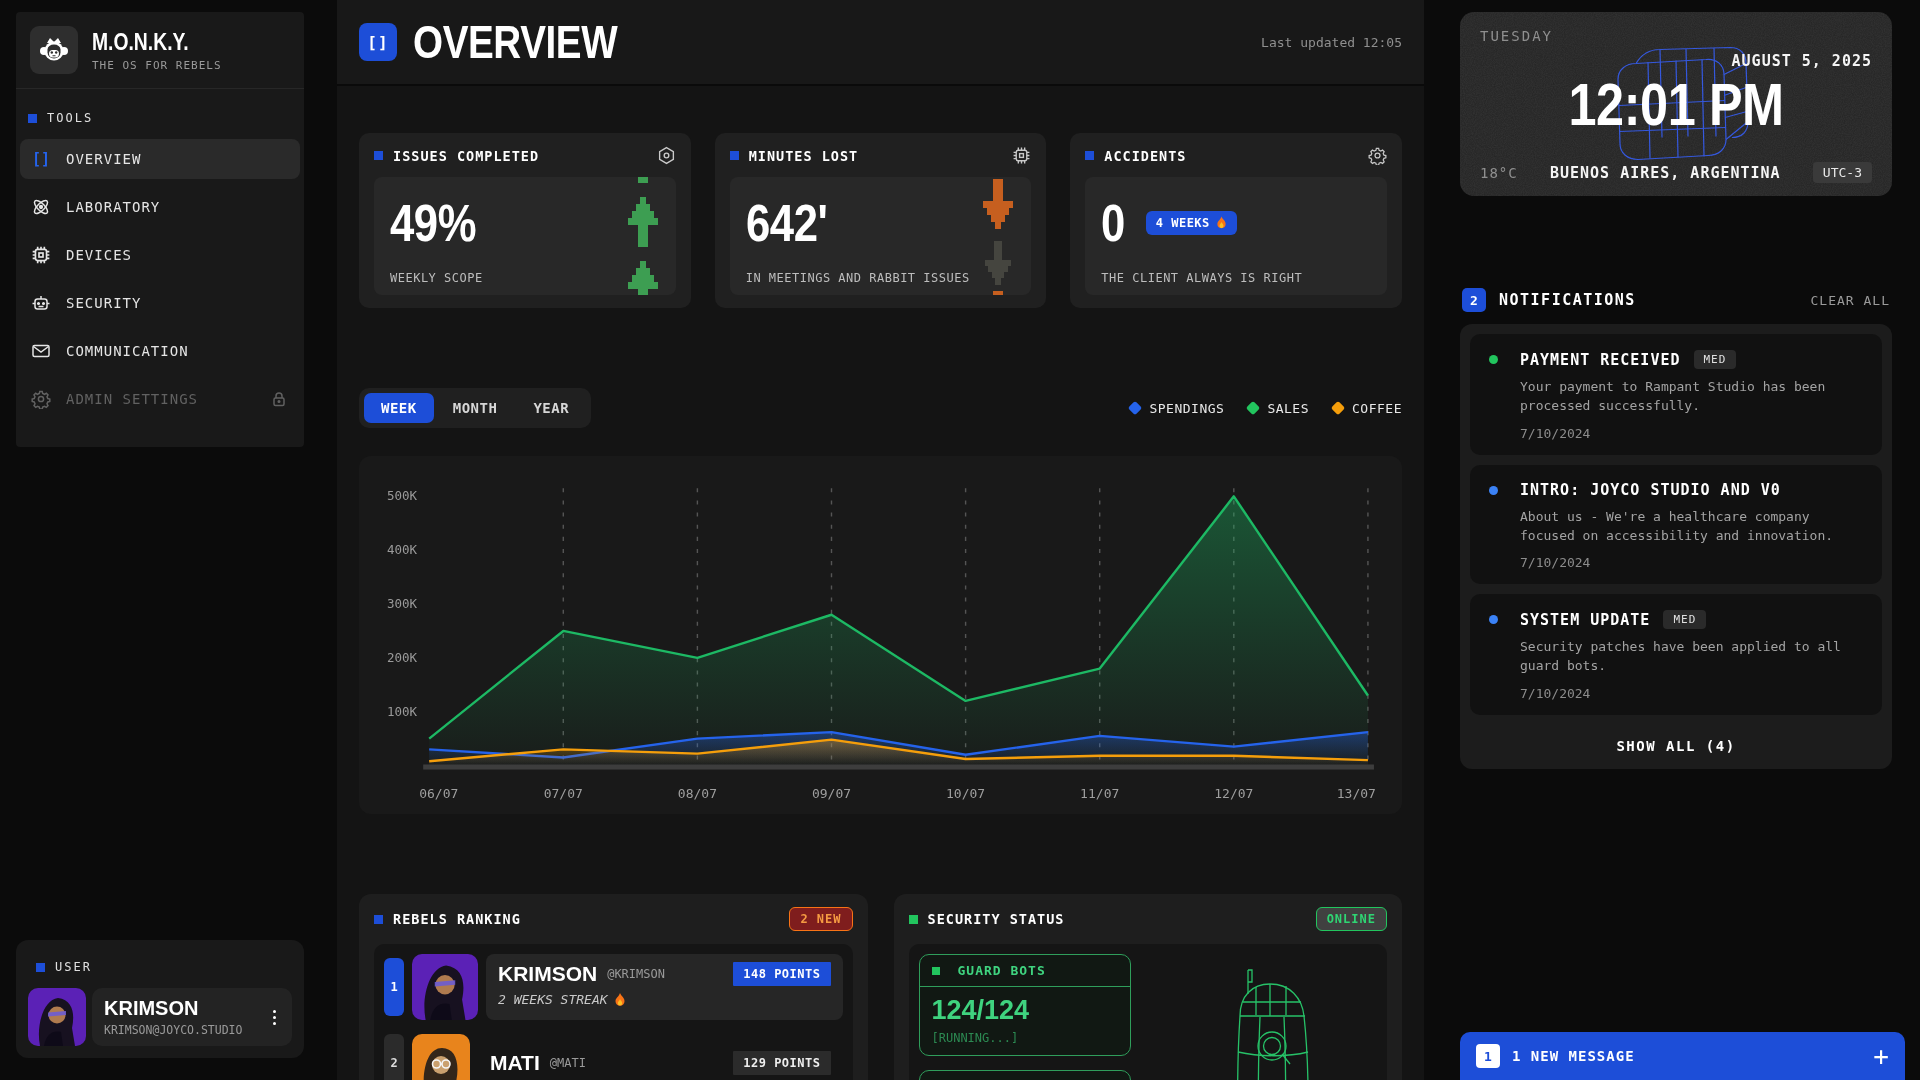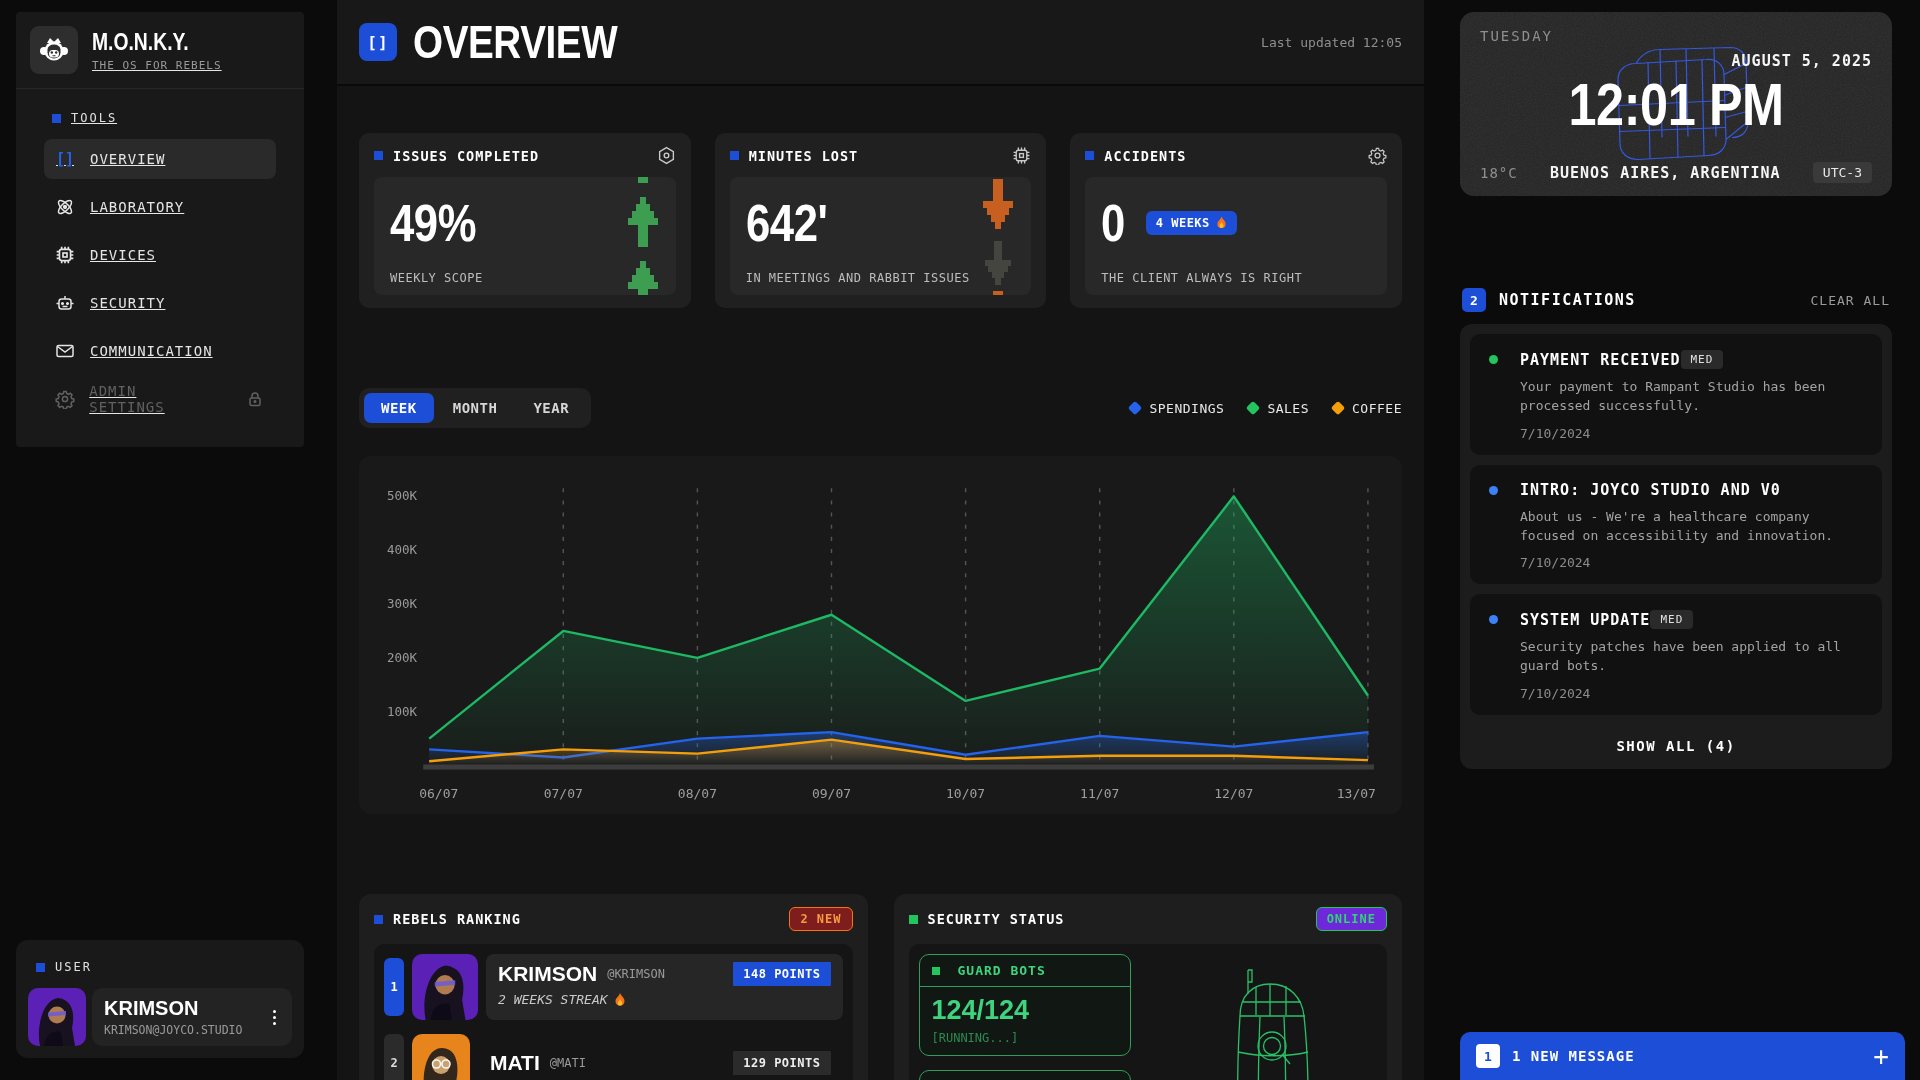--- a/index.html
+++ b/index.html
@@ -5,26 +5,26 @@
 *{margin:0;padding:0;box-sizing:border-box;}
 html,body{width:1920px;height:1080px;}
 body{background:#0b0b0b;font-family:"DejaVu Sans Mono",monospace;color:#e7e7e7;overflow:hidden;display:flex;}
 .display{font-family:"Liberation Sans",sans-serif;font-weight:900;}
 .squish{display:inline-block;transform:scaleX(.84);transform-origin:left center;letter-spacing:-.5px;white-space:nowrap;}
 .blue-sq{width:9px;height:9px;background:#1d4ed8;display:inline-block;}
 svg{display:block;}
 
 
 .sidebar{width:337px;flex:0 0 337px;padding:12px 33px 22px 16px;display:flex;flex-direction:column;}
-.tools-card{background:#191919;border-radius:4px;overflow:hidden;text-decoration:underline;}
+.tools-card{background:#191919;border-radius:4px;overflow:hidden;}
 .brand-row{display:flex;align-items:center;gap:14px;padding:14px;border-bottom:1px solid #272727;}
 .brand-icon{width:48px;height:48px;background:#2e2e2e;border-radius:9px;display:flex;align-items:center;justify-content:center;}
 .brand-title{font-size:23px;letter-spacing:0;color:#fff;}
 .brand-sub{font-size:11px;color:#9a9a9a;letter-spacing:1px;margin-top:3px;}
-.nav-area{padding:14px 28px 20px;}
+.nav-area{padding:14px 4px 20px;}
 .section-label{display:flex;align-items:center;gap:10px;font-size:12px;letter-spacing:2px;color:#e0e0e0;padding:8px 8px 14px;}
 .nav-item{display:flex;align-items:center;gap:14px;height:40px;padding:0 10px;border-radius:8px;margin-bottom:8px;font-size:14px;letter-spacing:1px;color:#e5e5e5;cursor:pointer;}
 .nav-item.active{background:#2a2a2a;}
 .nav-item .nav-ic{width:22px;display:flex;justify-content:center;color:#e5e5e5;}
 .nav-item.locked{color:#616161;}
 .nav-item.locked .nav-ic{color:#616161;}
 .nav-item .grow{flex:1;}
 .brk{color:#2563eb;font-weight:bold;font-size:15px;letter-spacing:0;}
 .user-card{background:#191919;border-radius:12px;margin-top:auto;padding:12px;}
 .user-row{display:flex;gap:6px;margin-top:4px;}
@@ -59,21 +59,21 @@
 .tab{padding:7px 17px;border-radius:7px;font-size:14px;font-weight:bold;letter-spacing:.5px;color:#d6d6d6;cursor:pointer;}
 .tab.active{background:#1d4ed8;color:#fff;}
 .legend{margin-left:auto;display:flex;gap:24px;align-items:center;}
 .leg-item{display:flex;align-items:center;gap:9px;font-size:13px;letter-spacing:.5px;color:#e8e8e8;}
 .diamond{width:10px;height:10px;transform:rotate(45deg);border-radius:2px;}
 .chart-card{margin-top:28px;height:358px;background:#191919;border-radius:12px;padding:10px 10px 6px 6px;}
 .bottom-row{margin-top:80px;display:grid;grid-template-columns:1fr 1fr;gap:26px;height:240px;}
 .panel-card{background:#1e1e1e;border-radius:12px;padding:13px 15px;}
 .badge-outline{margin-left:auto;font-size:12px;font-weight:bold;letter-spacing:1px;border-radius:6px;padding:4px 10px;}
 .badge-orange{color:#f59b42;border:1px solid #f97316;background:#7f1d1d;}
-.badge-green{color:#2fd573;border:1px solid #22c55e;background:#6d28d9;}
+.badge-green{color:#2fd573;border:1px solid #22c55e;background:#404040;}
 .panel-inner{margin-top:13px;background:#151515;border-radius:10px;padding:10px;height:200px;position:relative;}
 .rank-item{display:flex;gap:8px;align-items:stretch;}
 .rank-item + .rank-item{margin-top:14px;}
 .rank-pill{width:20px;border-radius:6px;background:#2b2b2b;color:#ddd;font-size:12px;font-weight:bold;display:flex;align-items:center;justify-content:center;align-self:center;height:58px;}
 .rank-pill.blue{background:#1d4ed8;color:#fff;}
 .rank-avatar{width:66px;height:66px;border-radius:10px;overflow:hidden;flex:0 0 66px;}
 .rank-info{flex:1;border-radius:8px;padding:8px 12px;}
 .rank-info.hl{background:#262626;}
 .rank-name-row{display:flex;align-items:center;gap:10px;}
 .rank-name{font-size:21px;color:#fff;letter-spacing:0;}
@@ -104,21 +104,21 @@
 .clock-temp{color:#8f8f8f;font-size:14px;letter-spacing:1px;}
 .clock-loc{flex:1;text-align:center;color:#f5f5f5;font-weight:bold;font-size:15px;letter-spacing:1px;}
 .tz-badge{background:#3a3a3a;border-radius:4px;padding:3px 10px;font-size:13px;color:#e8e8e8;}
 .notif-head{margin:92px 2px 12px;display:flex;align-items:center;gap:13px;}
 .count-badge{width:24px;height:24px;background:#1d4ed8;border-radius:5px;color:#fff;font-size:13px;font-weight:bold;display:flex;align-items:center;justify-content:center;}
 .notif-title{font-size:15px;font-weight:bold;letter-spacing:1.5px;color:#fff;}
 .clear-all{margin-left:auto;color:#9a9a9a;font-size:13px;letter-spacing:1px;cursor:pointer;}
 .notif-wrap{background:#1c1c1c;border-radius:12px;padding:10px 10px 0;}
 .ncard{position:relative;background:#111;border-radius:10px;padding:16px 16px 14px 50px;margin-bottom:10px;}
 .ndot{position:absolute;left:19px;top:21px;width:9px;height:9px;border-radius:50%;}
-.ntitle-row{display:flex;align-items:center;}
+.ntitle-row{display:flex;align-items:center;gap:13px;}
 .ntitle{font-size:15px;font-weight:bold;letter-spacing:1px;color:#fff;}
 .nbadge{background:#2a2a2a;color:#e0e0e0;font-size:11px;letter-spacing:1px;padding:3px 10px;border-radius:4px;}
 .nbody{margin-top:9px;font-size:13px;line-height:1.45;color:#a3a3a3;}
 .ndate{margin-top:10px;font-size:13px;color:#8c8c8c;}
 .show-all{text-align:center;padding:13px 0 15px;font-size:14px;font-weight:bold;letter-spacing:1.5px;color:#fff;cursor:pointer;}
 .msg-bar{position:absolute;right:15px;left:36px;bottom:0;height:48px;background:#1d4ed8;border-radius:10px 10px 0 0;display:flex;align-items:center;padding:0 16px;gap:12px;cursor:pointer;}
 .msg-count{width:24px;height:24px;background:#fff;border-radius:4px;color:#1d4ed8;font-size:13px;font-weight:bold;display:flex;align-items:center;justify-content:center;}
 .msg-label{color:#fff;font-size:14px;font-weight:bold;letter-spacing:1px;}
 .msg-plus{margin-left:auto;color:#fff;font-size:26px;font-weight:400;line-height:1;}
 </style>

